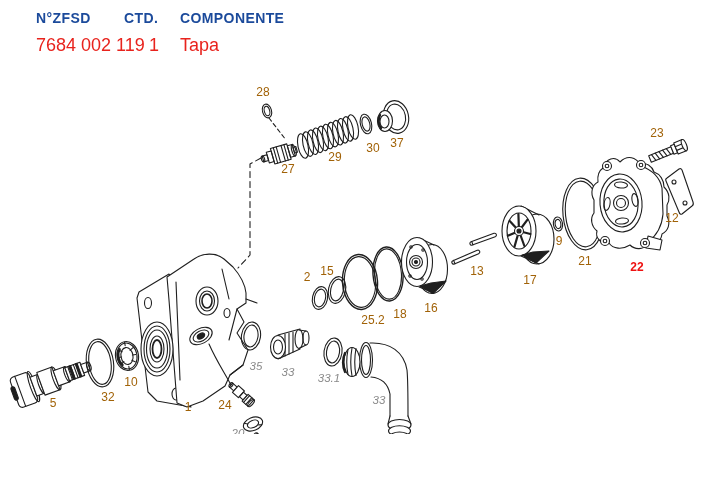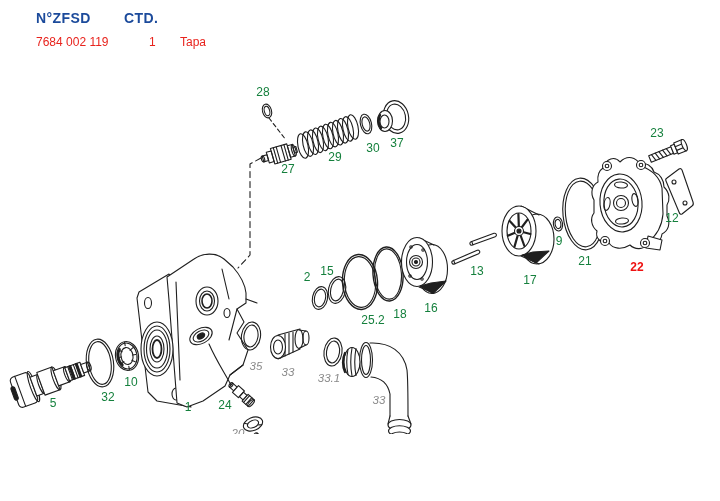--- a/index.html
+++ b/index.html
@@ -1,32 +1,33 @@
 <!DOCTYPE html>
 <html><head>
 <meta charset="utf-8">
 <style>
   html,body{margin:0;padding:0;background:#fff;}
   .stage{position:relative;width:720px;height:434px;background:#ffffff;overflow:hidden;
          font-family:"Liberation Sans",sans-serif;}
   .hd{position:absolute;font-weight:bold;font-size:14px;color:#1b4a9b;letter-spacing:.4px;white-space:nowrap;}
-  .val{position:absolute;font-size:12px;color:#e8231d;white-space:nowrap;}
-  .lbl{position:absolute;transform:translate(-50%,-50%);font-size:12px;color:#15803d;white-space:nowrap;}
+  .val{position:absolute;font-size:18px;color:#e8231d;white-space:nowrap;}
+  .lbl{position:absolute;transform:translate(-50%,-50%);font-size:12px;color:#a16207;white-space:nowrap;}
   .lbl.red{color:#ee1111;font-weight:bold;margin-top:11px;}
   .lbl.ital{color:#8a8a8a;font-style:italic;font-size:11.5px;}
   svg{position:absolute;left:0;top:0;}
   svg *{vector-effect:non-scaling-stroke;}
 </style>
 </head>
 <body>
 
 <div class="stage">
 
   <div class="hd" style="left:36px;top:10px">N°ZFSD</div>
   <div class="hd" style="left:124px;top:10px">CTD.</div>
+  <div class="hd" style="left:180px;top:10px">COMPONENTE</div>
   <div class="val" style="left:36px;top:35px">7684 002 119</div>
   <div class="val" style="left:149px;top:35px">1</div>
   <div class="val" style="left:180px;top:35px">Tapa</div>
 
   <svg width="720" height="501" viewBox="0 0 720 501" fill="none" stroke="#1f1f1f" stroke-width="1.1" stroke-linecap="round" stroke-linejoin="round">
 
     <g>
       <path d="M261,158 L250,164 L250,255 L238,268" stroke-dasharray="6 4"></path>
       <path d="M269,118 L286,140" stroke-dasharray="4 3"></path>
     </g>

